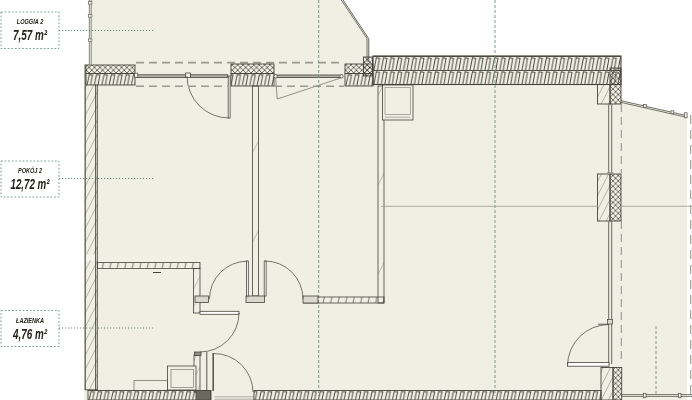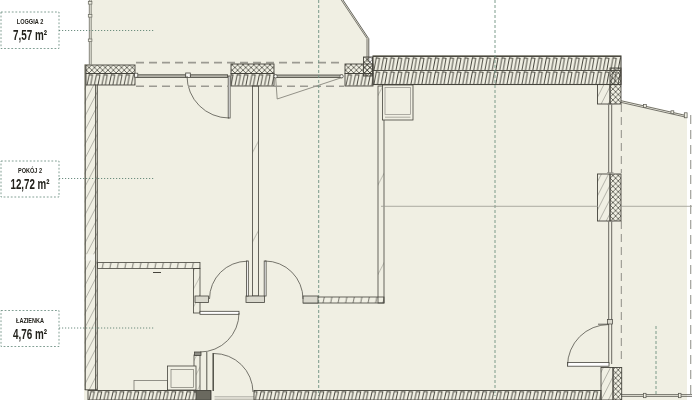--- a/index.html
+++ b/index.html
@@ -1,16 +1,16 @@
 <!DOCTYPE html>
 <html><head>
 <meta charset="utf-8">
 <style>
 html,body{margin:0;padding:0;background:#ffffff;}
-#page{width:692px;height:400px;position:relative;overflow:hidden;background:#ffffff;font-family:"Liberation Sans",sans-serif;}
+#page{width:692px;height:400px;position:relative;overflow:hidden;background:#ffffff;font-family:"Liberation Sans",sans-serif;font-style:italic;}
 </style>
 </head>
 <body>
 <div id="page">
 <svg width="692" height="400" viewBox="0 0 692 400">
 <defs>
 <pattern id="patNoahT" x="373" y="56" width="7.4" height="14" patternUnits="userSpaceOnUse">
   <path d="M0,0.5 h7.4" stroke="#45443c" stroke-width="0.9" fill="none"></path>
   <path d="M0.9,14 L3.2,1.8 L6.5,2.3 L4.5,14" stroke="#45443c" stroke-width="0.95" fill="none"></path>
 </pattern>

